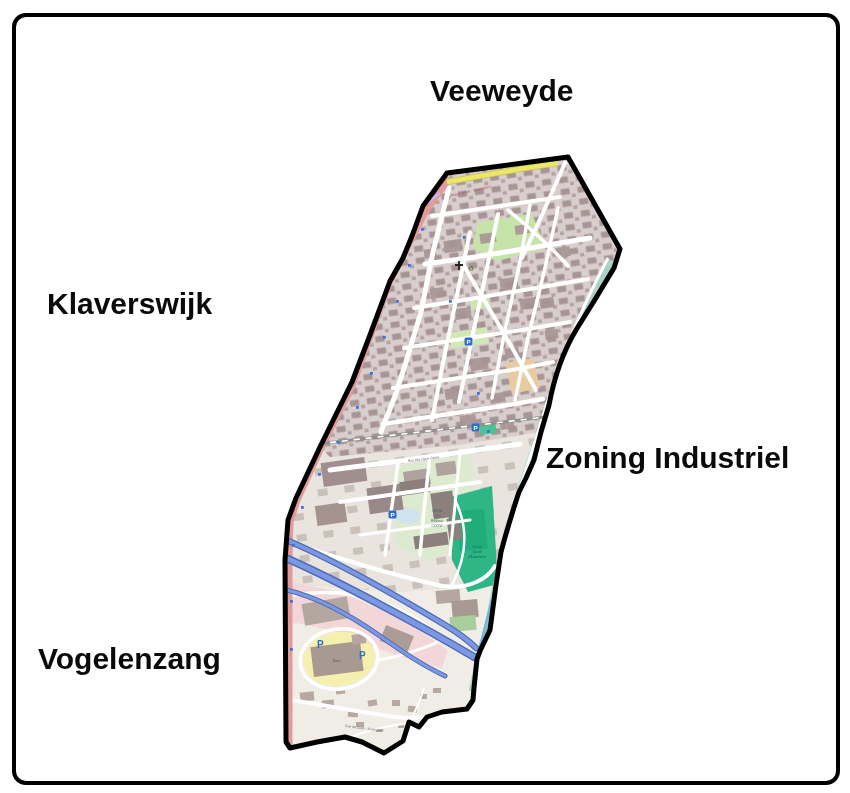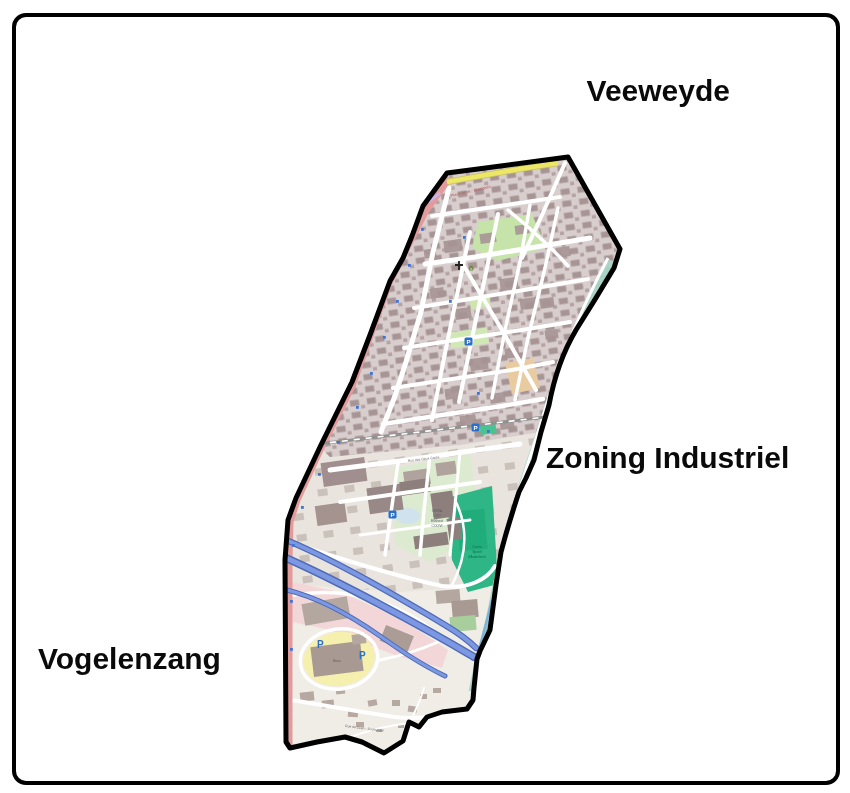--- a/index.html
+++ b/index.html
@@ -13,21 +13,21 @@
     --railway_gray:#919191; --parking_blue:#2a6fc9; --tan_block:#e9cba2;
     --street_label:#6b6b6b; --road_label_red:#b05a5a;
   }
   html,body{margin:0;padding:0;}
   body{width:850px;height:793px;background:var(--page_bg);position:relative;overflow:hidden;
        font-family:"Liberation Sans",sans-serif;}
   .frame{position:absolute;left:12px;top:13px;width:820px;height:764px;
          border:4px solid var(--frame_border);border-radius:14px;pointer-events:none;}
   .map-svg{position:absolute;left:0;top:0;}
   .district-label{position:absolute;font-weight:700;color:var(--label_text);
-         font-size:30px;text-align:right;line-height:1.12;white-space:nowrap;}
+         font-size:30px;text-align:left;line-height:1.12;white-space:nowrap;}
   .lh-wide{line-height:1.33;}
   .left-align{text-align:center;}
 </style>
 </head>
 <body>
 
 <div class="frame"></div>
 
 <svg class="map-svg" width="850" height="793" viewBox="0 0 850 793">
   <defs>
@@ -238,19 +238,20 @@
     <text x="337" y="662" font-size="4" fill="#5a5a5a" text-anchor="middle">Ikea</text>
   </g>
 
   <path d="M568,157 L620,249 614,268 Q595,300 576,330 Q557,362 549,405 L541,432 534,460 526,478 519,492 Q509,522 501,552 L496,585 490,630 480,651 477,659 474,688 473,700 467,709 442,712 427,717 419,727 409,722 403,741 384,753 362,742 345,737 317,742 290,748 286,742 285,560 288,520 296,498 320,447 352,382 370,335 390,281 403,258 412,236 423,206 447,173 478,169 Z" fill="none" style="stroke:var(--boundary)" stroke-width="5" stroke-linejoin="round"></path>
 </svg>
 
 <div class="district-label" style="left:430px;top:74px;width:300px;">
   <div>Veeweyde</div>
 </div>
 <div class="district-label lh-wide" style="left:47px;top:284px;width:360px;">
+  <div>Klaverswijk</div>
 </div>
 <div class="district-label left-align" style="left:546px;top:441px;">
   <div>Zoning Industriel</div>
 </div>
 <div class="district-label left-align" style="left:38px;top:642px;">
   <div>Vogelenzang</div>
 </div>
 
 </body></html>

